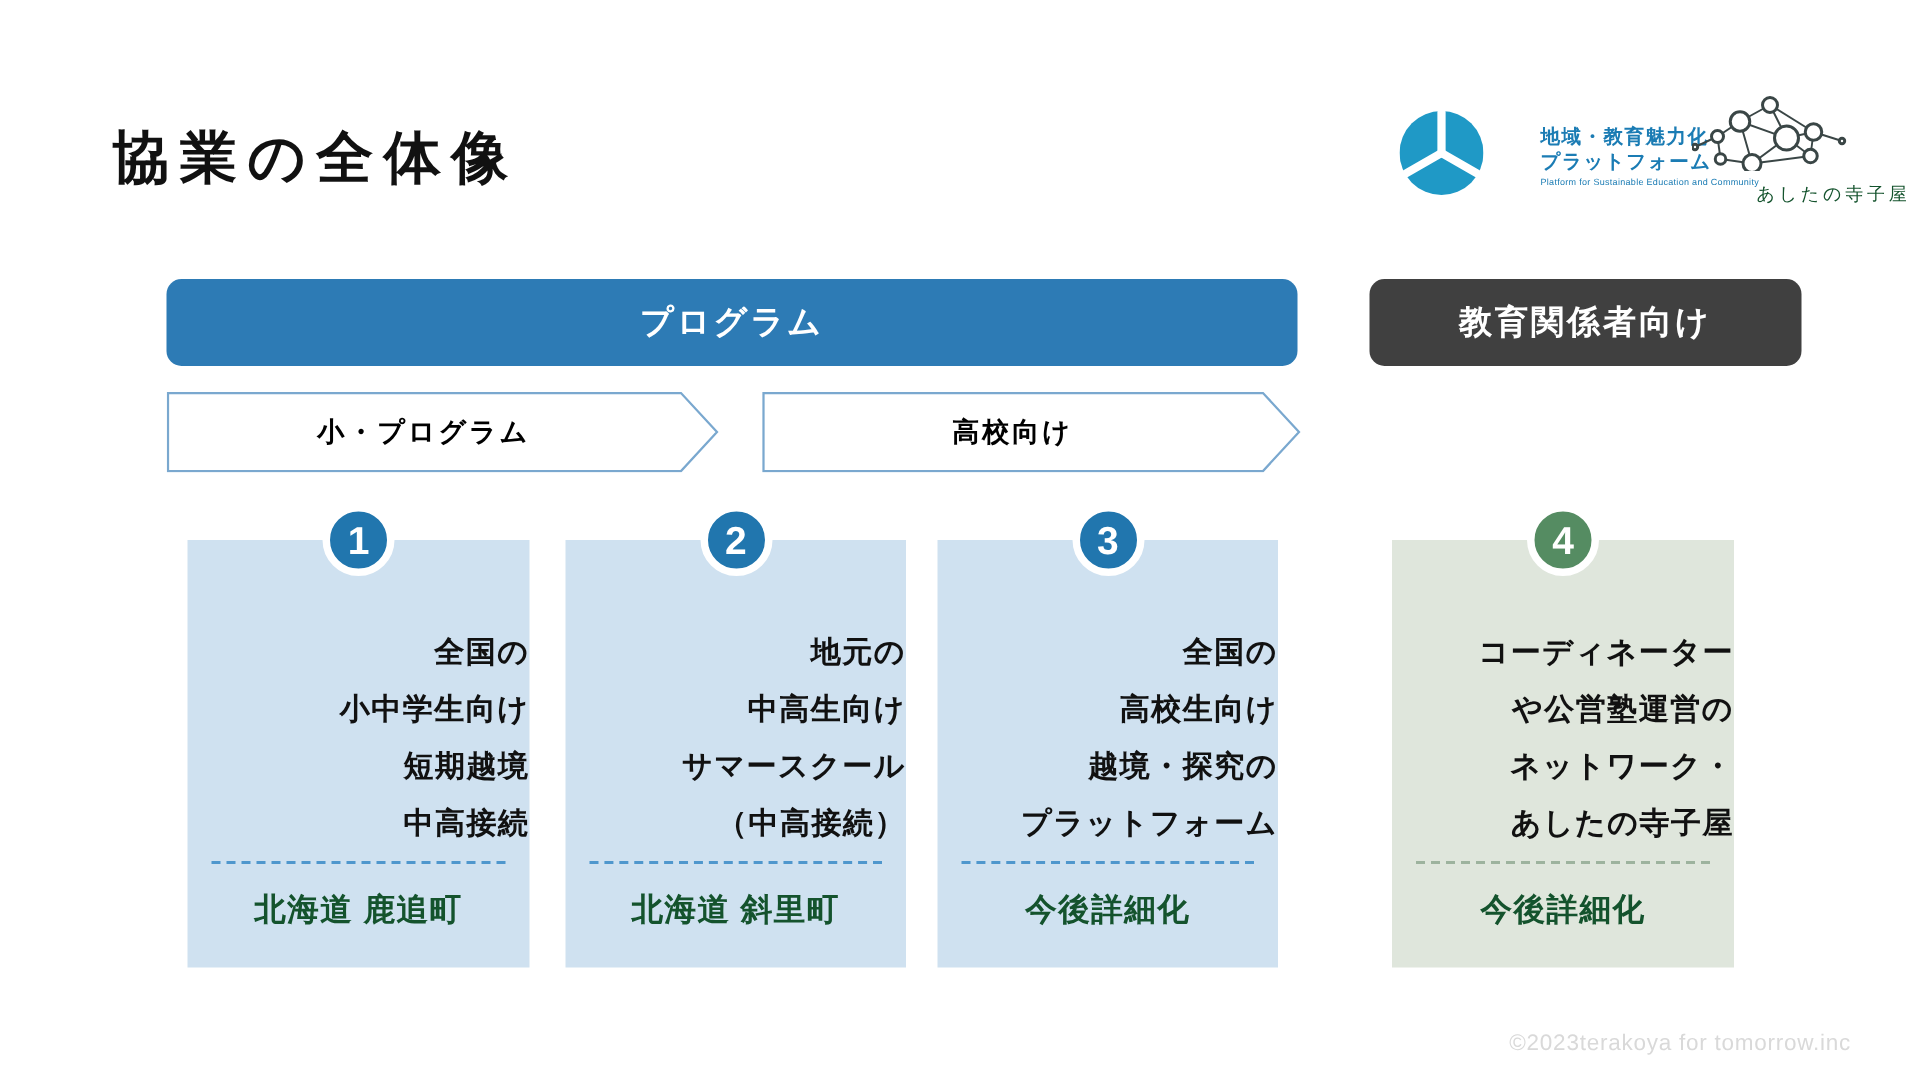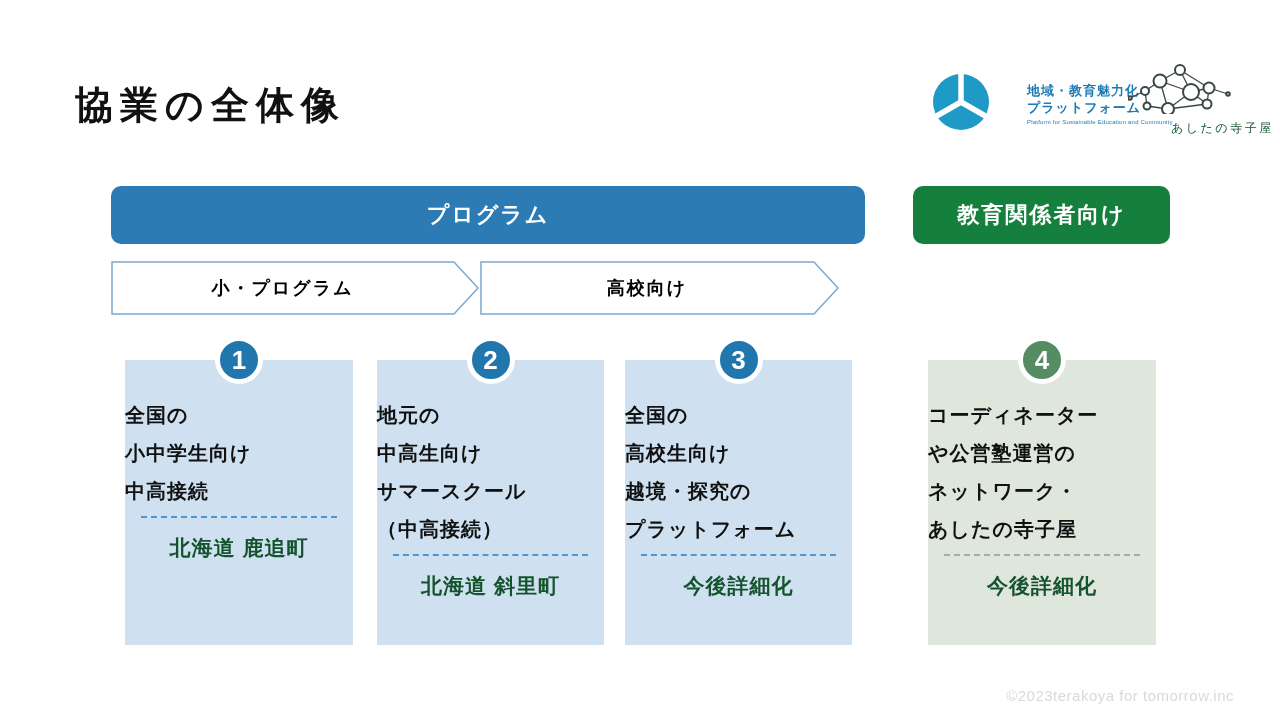--- a/index.html
+++ b/index.html
@@ -20,48 +20,48 @@
   .platform-logo-tagline { font-size:6px; color:#1b7cb4; margin-top:3px; white-space:nowrap; letter-spacing:0.2px; }
   .terakoya-logo { position:absolute; left:1126px; top:62px; width:108px; text-align:center; }
   .terakoya-label { font-size:12px; font-weight:400; color:#14532d; letter-spacing:2.5px; margin-top:2px; white-space:nowrap;margin-left:45px; }
   
   .banner {
     position:absolute; top:186px; height:58px; border-radius:10px;
     color:#ffffff; font-size:22px; font-weight:700; letter-spacing:2px;
     display:flex; align-items:center; justify-content:center;
   }
   .banner-students  { left:111px; width:754px; background:#2d7bb5; }
-  .banner-educators { left:913px; width:257px; background:#15803d; }
+  .banner-educators { left:913px; width:288px; background:#404040; }
   
   .arrow { position:absolute; top:261px; height:54px; }
   .arrow svg { position:absolute; left:0; top:0; }
   .arrow-label {
     position:absolute; left:0; top:0; right:26px; bottom:0;
     display:flex; align-items:center; justify-content:center;
     font-size:18px; font-weight:700; color:#000000; letter-spacing:2px;
   }
   .arrow-elementary { left:111px; width:369px; }
-  .arrow-highschool { left:480px; width:360px; }
+  .arrow-highschool { left:508px; width:360px; }
   
   .card { position:absolute; top:360px; height:285px; }
   .card-blue  { background:#cfe1f0; }
   .card-green { background:#dfe6dc; }
   .card-1 { left:125px; width:228px; }
   .card-2 { left:377px; width:227px; }
   .card-3 { left:625px; width:227px; }
   .card-4 { left:928px; width:228px; }
   .badge {
     position:absolute; top:-24px; left:50%; transform:translateX(-50%);
     width:48px; height:48px; border-radius:50%; border:5px solid #ffffff;
     color:#ffffff; font-size:26px; font-weight:700;
     display:flex; align-items:center; justify-content:center;
   }
   .badge-blue  { background:#2176ae; }
   .badge-green { background:#558c62; }
-  .card-lines { margin-top:36px; text-align:left; }
+  .card-lines { margin-top:56px; text-align:right; }
   .card-line { font-size:20px; font-weight:700; color:#111111; line-height:38px; letter-spacing:1px; white-space:nowrap; }
   .card-sep { width:86%; margin:6px auto 0; border-top:2px dashed #4f97cd; }
   .card-green .card-sep { border-top-color:#9db39e; }
   .card-location { text-align:center; font-size:21px; font-weight:700; color:#14532d; margin-top:16px; letter-spacing:1px; }
   
   .footer-credit {
     position:absolute; right:46px; bottom:16px;
     font-size:15px; color:#d9d9d9; letter-spacing:0.5px;
   }
 </style>
@@ -141,20 +141,21 @@
       <polygon points="1,1 334,1 358,27 334,53 1,53" fill="#ffffff" stroke="#7aa8cf" stroke-width="1.5"></polygon>
     </svg>
     <div class="arrow-label">高校向け</div>
   </div>
 
   <div class="card card-blue card-1">
     <div class="badge badge-blue">1</div>
     <div class="card-lines">
       <div class="card-line">全国の</div>
       <div class="card-line">小中学生向け</div>
+      <div class="card-line">短期越境</div>
       <div class="card-line">中高接続</div>
     </div>
     <div class="card-sep"></div>
     <div class="card-location">北海道 鹿追町</div>
   </div>
 
   <div class="card card-blue card-2">
     <div class="badge badge-blue">2</div>
     <div class="card-lines">
       <div class="card-line">地元の</div>

